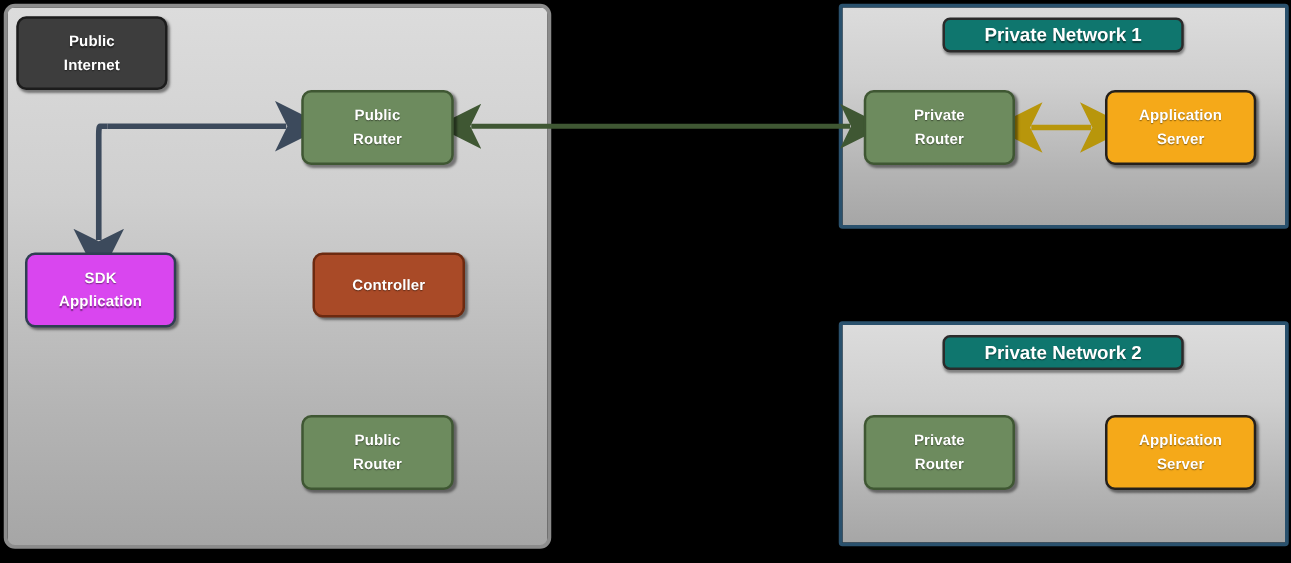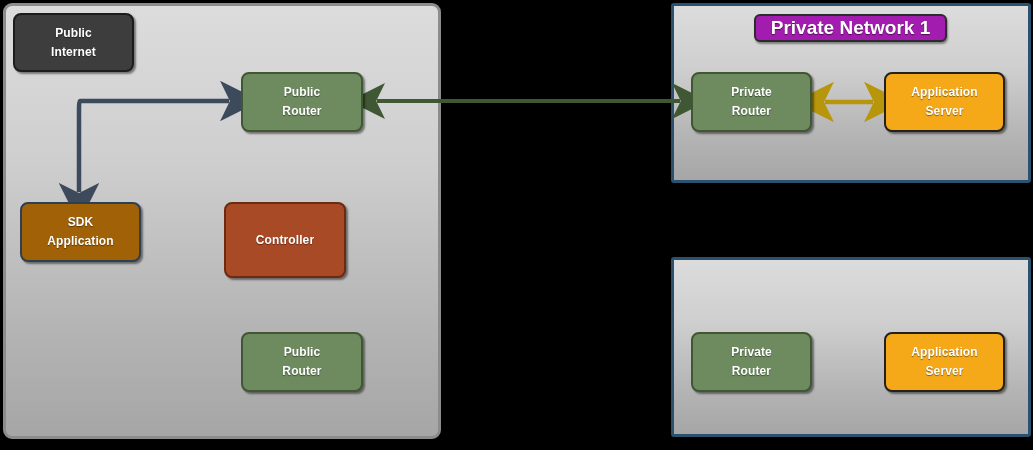--- a/index.html
+++ b/index.html
@@ -57,64 +57,64 @@
 
   .node-dark {
     background: #3d3d3d;
     border: 2px solid #1c1c1c;
   }
   .node-green {
     background: #6d8b5e;
     border: 2px solid #3f5733;
   }
   .node-blue {
-    background: #a16207;
+    background: #d946ef;
     border: 2px solid #2f3f52;
   }
   .node-red {
     background: #a94a27;
     border: 2px solid #6d2a10;
   }
   .node-orange {
     background: #f5a919;
     border: 2px solid #24201c;
     color: #ffffff;
   }
 
   
   .net-label {
     position: absolute;
     box-sizing: border-box;
     display: flex;
     align-items: center;
     justify-content: center;
-    background: #a21caf;
+    background: #0f766e;
     border: 2px solid #2b2b2b;
     border-radius: 6px;
     color: #ffffff;
     font-weight: bold;
-    font-size: 19px;
+    font-size: 15px;
     text-shadow: 0 1px 1px rgba(0,0,0,0.5);
     box-shadow: 1px 2px 2px rgba(0,0,0,0.4);
     user-select: none;
   }
 
   
   #connectors {
     position: absolute;
     left: 0; top: 0;
     width: 1033px; height: 450px;
     pointer-events: none;
   }
 
   
   .n-public-internet { left: 13px;  top: 13px;  width: 121px; height: 59px; }
   .n-public-router-1 { left: 241px; top: 72px;  width: 122px; height: 60px; }
   .n-sdk-app         { left: 20px;  top: 202px; width: 121px; height: 60px; }
-  .n-controller      { left: 224px; top: 202px; width: 122px; height: 76px; }
+  .n-controller      { left: 250px; top: 202px; width: 122px; height: 52px; }
   .n-public-router-2 { left: 241px; top: 332px; width: 122px; height: 60px; }
 
   .l-net-1 { left: 754px; top: 14px;  width: 193px; height: 28px; }
   .n-priv-router-1 { left: 691px; top: 72px; width: 121px; height: 60px; }
   .n-app-server-1  { left: 884px; top: 72px; width: 121px; height: 60px; }
 
   .l-net-2 { left: 754px; top: 268px; width: 193px; height: 28px; }
   .n-priv-router-2 { left: 691px; top: 332px; width: 121px; height: 60px; }
   .n-app-server-2  { left: 884px; top: 332px; width: 121px; height: 60px; }
 </style>
@@ -188,20 +188,23 @@
   <div class="node node-green n-priv-router-1">
     <span>Private
 Router</span>
   </div>
 
   <div class="node node-orange n-app-server-1">
     <span>Application
 Server</span>
   </div>
 
+  <div class="net-label l-net-2">
+    <span>Private Network 2</span>
+  </div>
 
   <div class="node node-green n-priv-router-2">
     <span>Private
 Router</span>
   </div>
 
   <div class="node node-orange n-app-server-2">
     <span>Application
 Server</span>
   </div>

